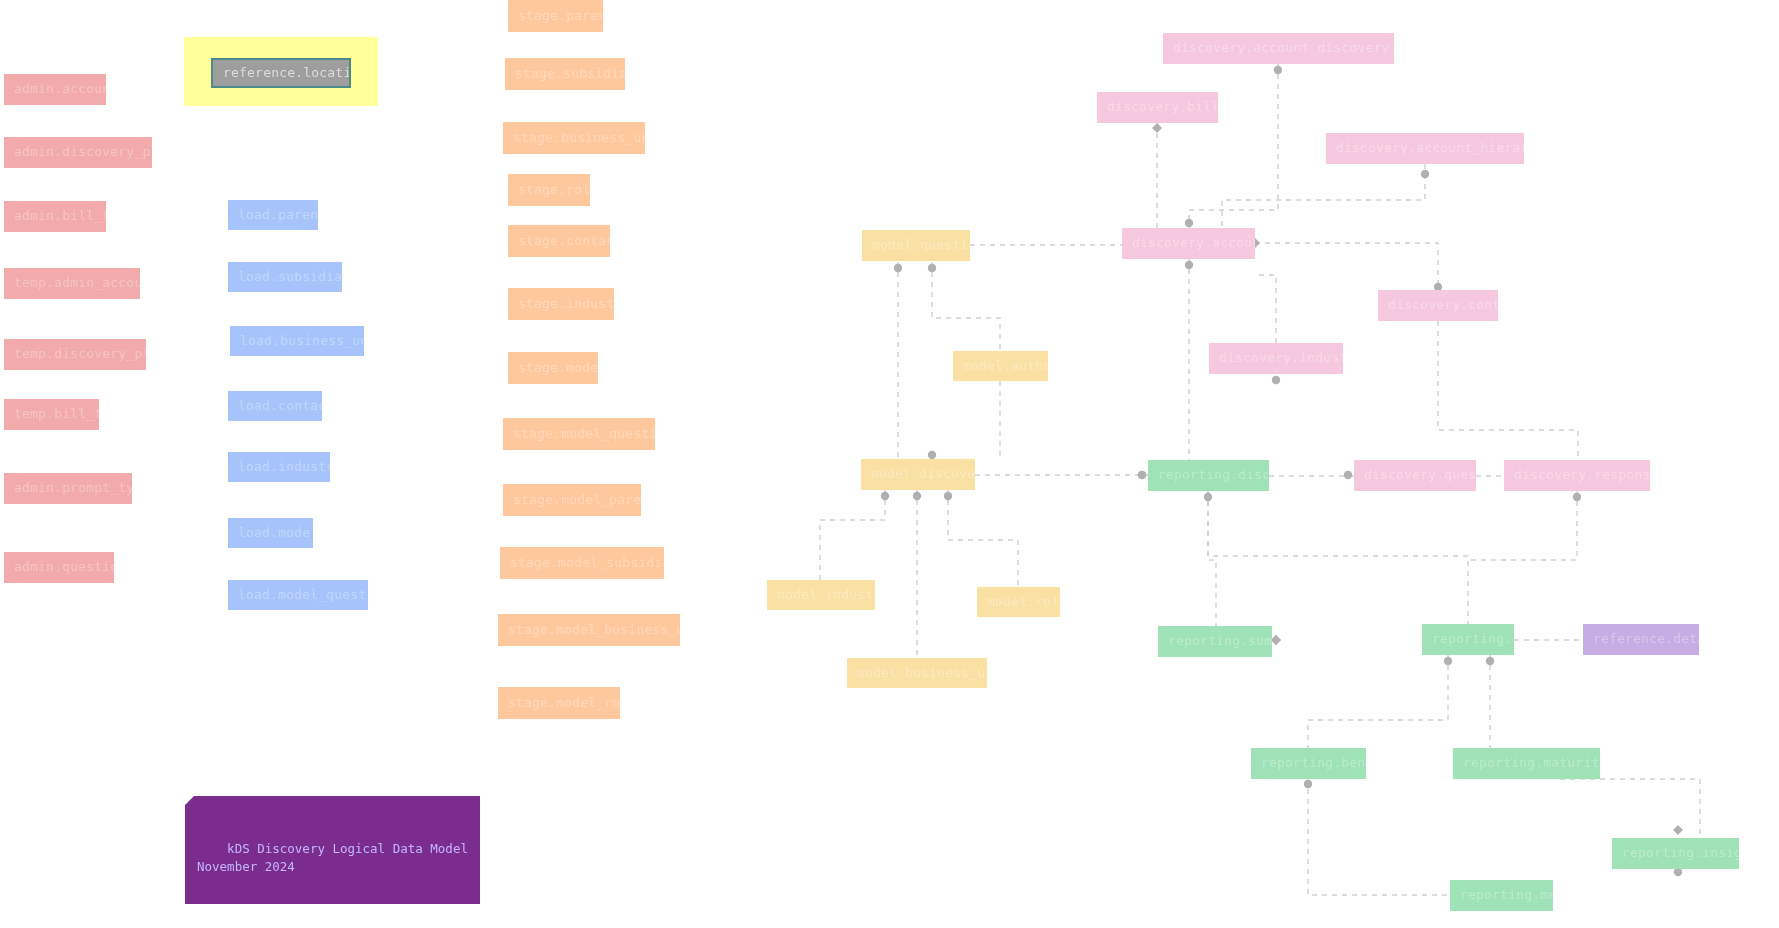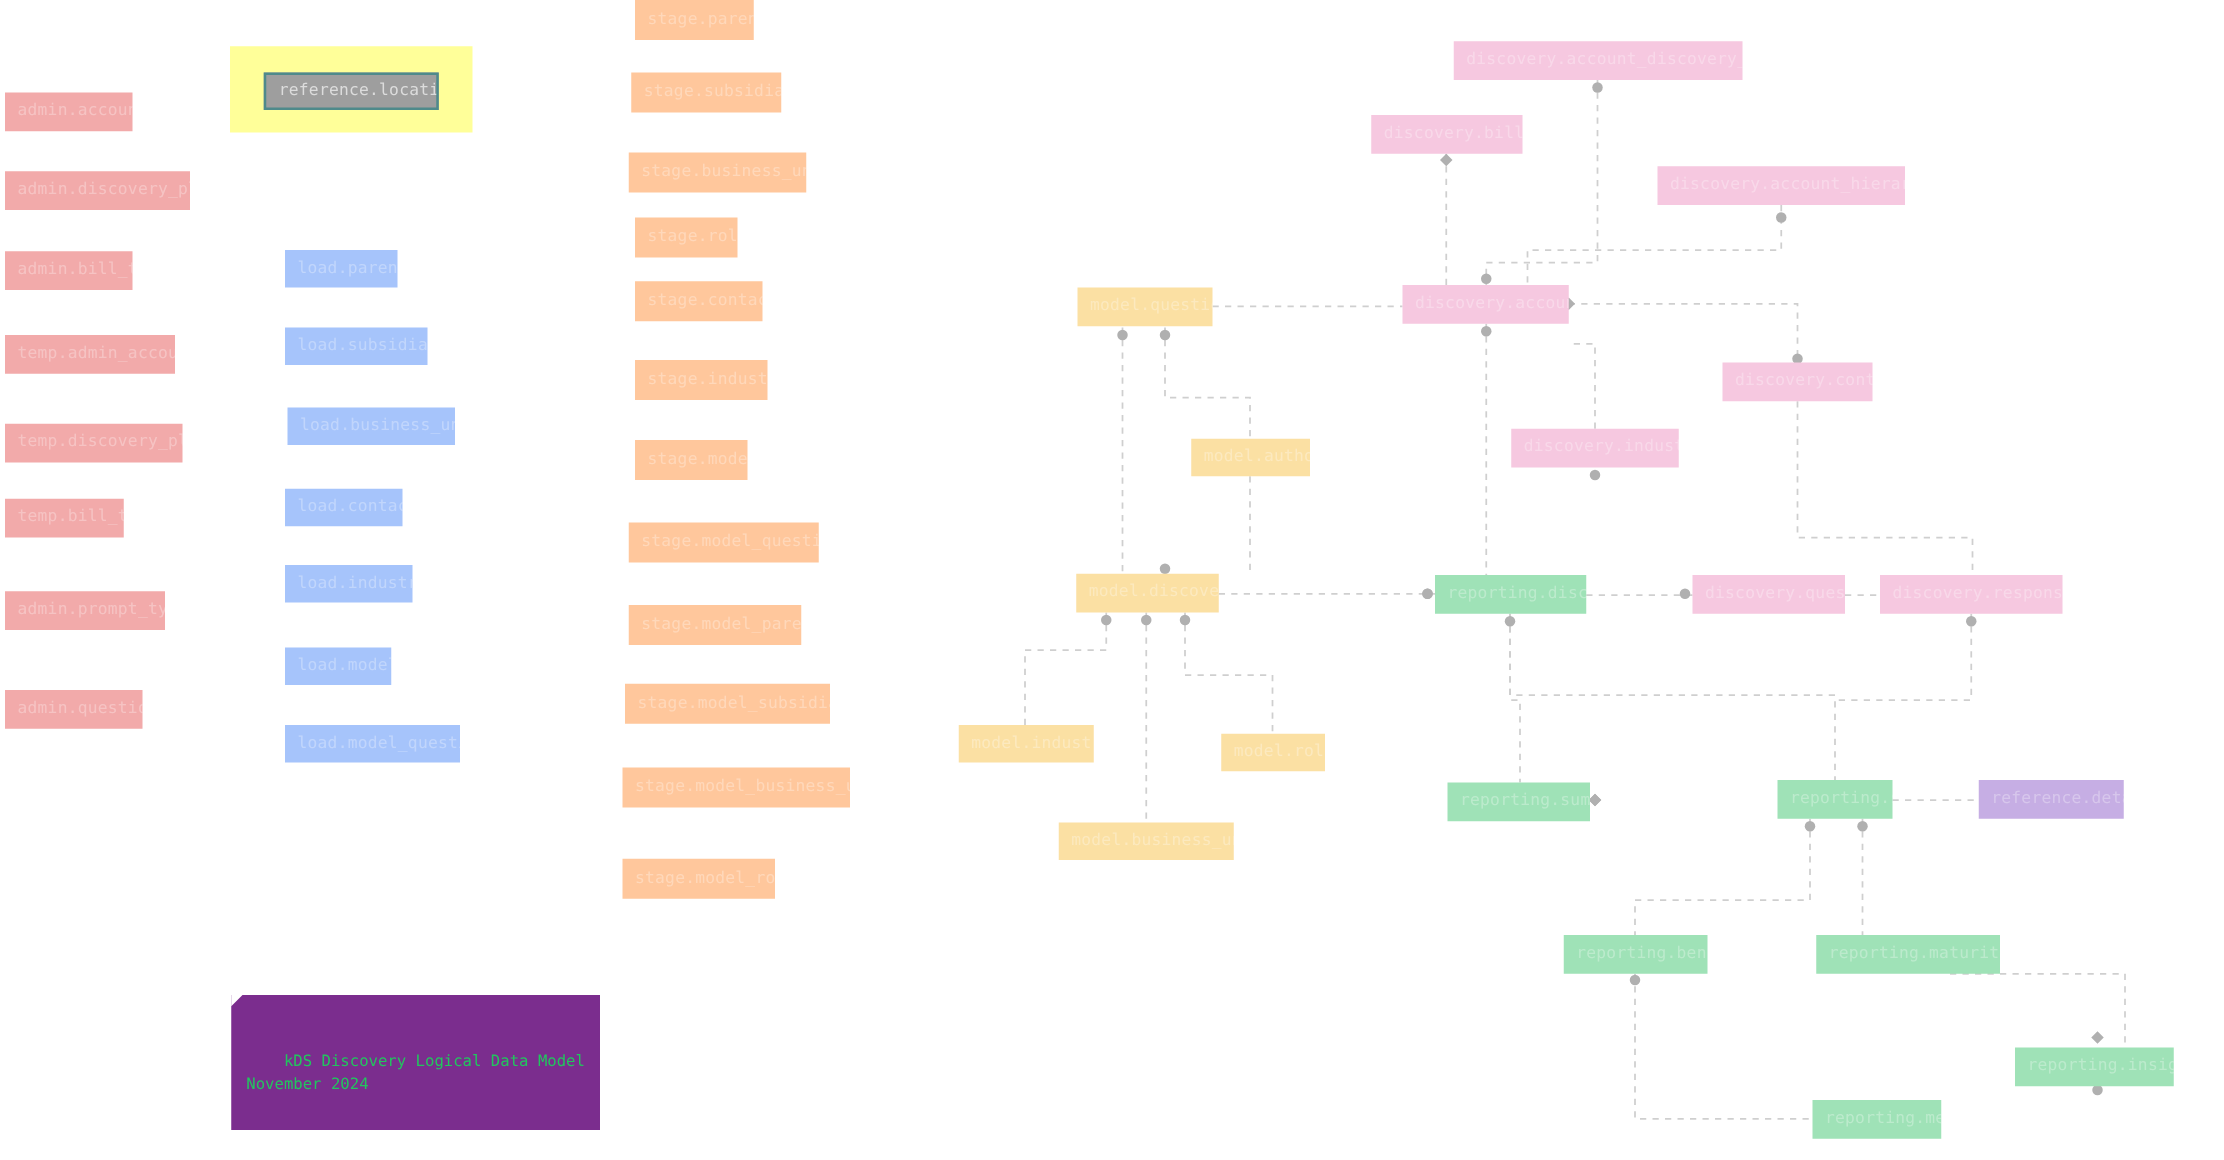--- a/index.html
+++ b/index.html
@@ -16,21 +16,21 @@
   .lyr-discovery{background:#f6c8e0;color:#ffffff;}
   .lyr-report  {background:#9fe2b7;color:#ffffff;}
   .lyr-extra   {background:#c6aee4;color:#ffffff;}
   .highlight-wrap{position:absolute;background:#ffff99;box-sizing:border-box;}
   .node.selected{background:#9e9e9e;border:2px solid #4f8a8b;color:#e8e8e8;}
   .node.selected .lbl{opacity:1;color:#dcdcdc;}
   svg#edges{position:absolute;left:0;top:0;width:1779px;height:928px;pointer-events:none;}
   .edge{stroke:#cfcfcf;stroke-width:1.4;stroke-dasharray:5 5;fill:none;}
   .endpt{fill:#b0b0b0;}
   .endpt-d{fill:#b0b0b0;}
-  #legend{position:absolute;background:#7b2d8e;color:#22c55e;font-size:12.5px;
+  #legend{position:absolute;background:#7b2d8e;color:#c4b5fd;font-size:12.5px;
           line-height:1.45;padding:8px 12px 9px 12px;box-sizing:border-box;
           white-space:pre;}
   #legend .corner{position:absolute;left:0;top:0;width:0;height:0;
           border-top:9px solid #ffffff;border-right:9px solid transparent;}
 </style>
 </head>
 <body>
 
 <div id="canvas">
 

